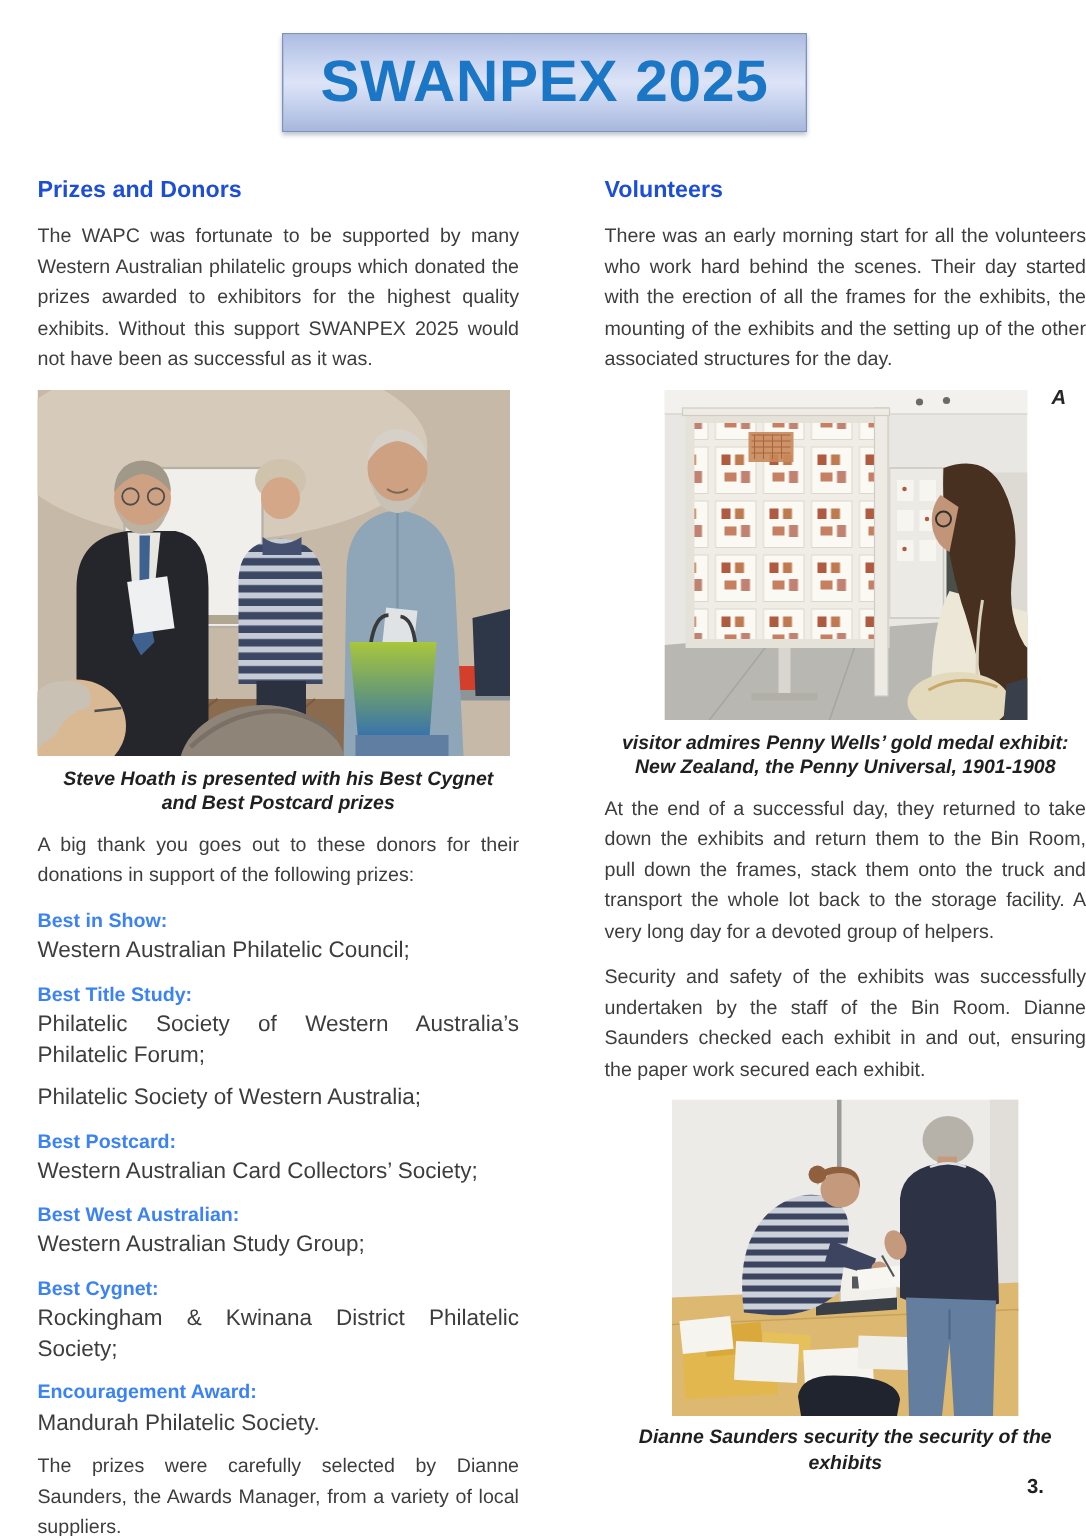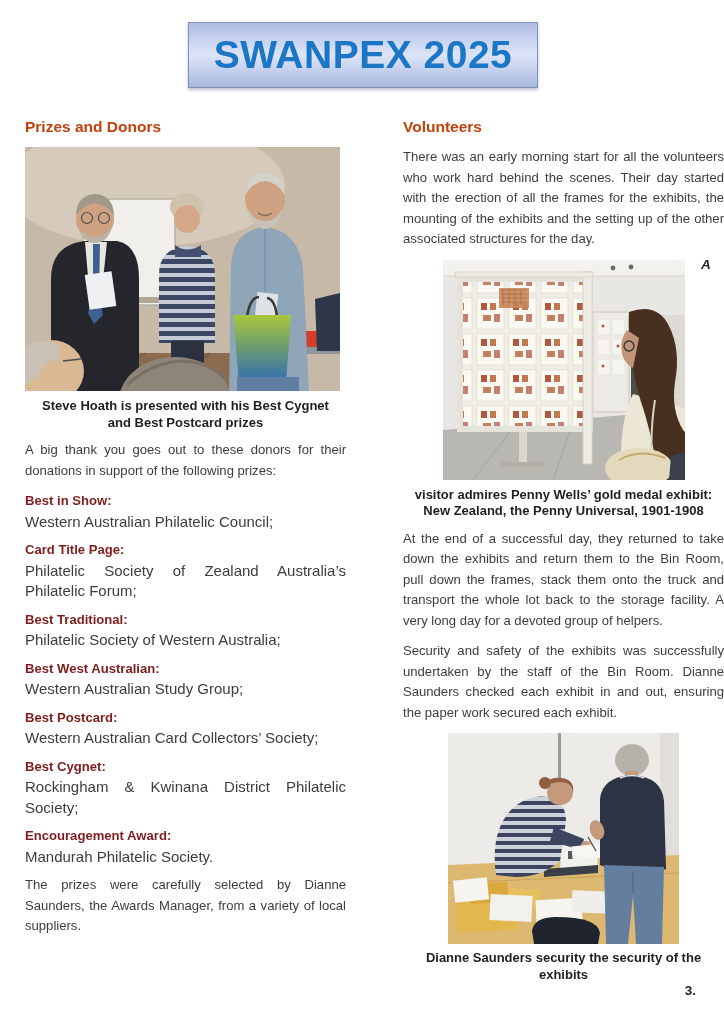--- a/index.html
+++ b/index.html
@@ -12,33 +12,33 @@
     position:absolute; left:188px; top:22px; width:348px; height:64px;
     border:1px solid #7f92bb;
     background:linear-gradient(180deg,#aebce2 0%,#c9d4f0 28%,#dde4f7 50%,#c6d2ee 72%,#a7b7dd 100%);
     box-shadow:0 2px 3px rgba(110,120,150,0.45);
     display:flex; align-items:center; justify-content:center;
   }
   .banner-text { font-size:39px; font-weight:bold; color:#1b76c5; letter-spacing:0.5px; }
   .col { position:absolute; top:118px; width:321px; }
   .col-left { left:25px; }
   .col-right { left:379px;margin-left:24px; }
-  .section-heading { font-size:15.5px; font-weight:bold; color:#c2410c; margin:0 0 11px 0; }
+  .section-heading { font-size:15.5px; font-weight:bold; color:#1d4ed8; margin:0 0 11px 0; }
   .section-heading.mt { margin-top:2px; }
   p.body { font-size:13.1px; line-height:20.5px; text-align:justify; margin:0 0 10px 0; }
   figure { margin:0; padding:0; }
   .photo { display:block; }
   .fig-center { margin:6px auto 0 auto; }
   .caption {
-    font-size:13px; line-height:16.5px; font-weight:bold; 
+    font-size:13px; line-height:16.5px; font-weight:bold; font-style:italic;
     text-align:center; color:#1f1f1f; margin:7px 6px 9px 6px;
   }
   .caption.single { margin:6px 0 0 0; }
   .prize { margin-bottom:8px; }
-  .prize-label { font-size:13.1px; line-height:20.5px; font-weight:bold; color:#7f1d1d; }
+  .prize-label { font-size:13.1px; line-height:20.5px; font-weight:bold; color:#3b82f6; }
   .prize-donor { font-size:15px; line-height:20.5px; text-align:justify; }
   .closing { margin-top:2px; }
   .figure-label-a {
     position:absolute; left:298px; top:139px;
     font-size:13.5px; font-weight:bold; font-style:italic; color:#262626;
   }
   .page-number {
     position:absolute; right:28px; bottom:26px;
     font-size:13.5px; font-weight:bold; color:#1f1f1f;
   }
@@ -47,20 +47,21 @@
 <body>
 
 <div class="page">
 
   <div class="banner">
     <span class="banner-text">SWANPEX 2025</span>
   </div>
 
   <div class="col col-left">
     <div class="section-heading">Prizes and Donors</div>
+    <p class="body">The WAPC was fortunate to be supported by many Western Australian philatelic groups which donated the prizes awarded to exhibitors for the highest quality exhibits. Without this support SWANPEX 2025 would not have been as successful as it was.</p>
 
     <figure>
       <svg class="photo" width="315" height="244" viewBox="0 0 315 244" xmlns="http://www.w3.org/2000/svg">
         <defs>
           <pattern id="p1stripes" width="8" height="9" patternUnits="userSpaceOnUse">
             <rect width="8" height="9" fill="#c5cbd7"></rect>
             <rect y="4" width="8" height="5" fill="#3c4763"></rect>
           </pattern>
           <linearGradient id="p1bag" x1="0" y1="0" x2="0" y2="1">
             <stop offset="0" stop-color="#a9c63c"></stop>
@@ -115,34 +116,33 @@
       <figcaption class="caption">Steve Hoath is presented with his Best Cygnet and Best Postcard prizes</figcaption>
     </figure>
 
     <p class="body">A big thank you goes out to these donors for their donations in support of the following prizes:</p>
 
     <div class="prize">
       <div class="prize-label">Best in Show:</div>
       <div class="prize-donor">Western Australian Philatelic Council;</div>
     </div>
     <div class="prize">
-      <div class="prize-label">Card Title Page:</div>
-      <div class="prize-donor">Philatelic Society of Zealand Australia’s Philatelic Forum;</div>
-    </div>
-    <div class="prize">
-      <div class="prize-label">Best Traditional:</div>
+      <div class="prize-label">Best Title Study:</div>
+      <div class="prize-donor">Philatelic Society of Western Australia’s Philatelic Forum;</div>
+    </div>
+    <div class="prize">
       <div class="prize-donor">Philatelic Society of Western Australia;</div>
+    </div>
+    <div class="prize">
+      <div class="prize-label">Best Postcard:</div>
+      <div class="prize-donor">Western Australian Card Collectors’ Society;</div>
     </div>
     <div class="prize">
       <div class="prize-label">Best West Australian:</div>
       <div class="prize-donor">Western Australian Study Group;</div>
-    </div>
-    <div class="prize">
-      <div class="prize-label">Best Postcard:</div>
-      <div class="prize-donor">Western Australian Card Collectors’ Society;</div>
     </div>
     <div class="prize">
       <div class="prize-label">Best Cygnet:</div>
       <div class="prize-donor">Rockingham &amp; Kwinana District Philatelic Society;</div>
     </div>
     <div class="prize">
       <div class="prize-label">Encouragement Award:</div>
       <div class="prize-donor">Mandurah Philatelic Society.</div>
     </div>
 

